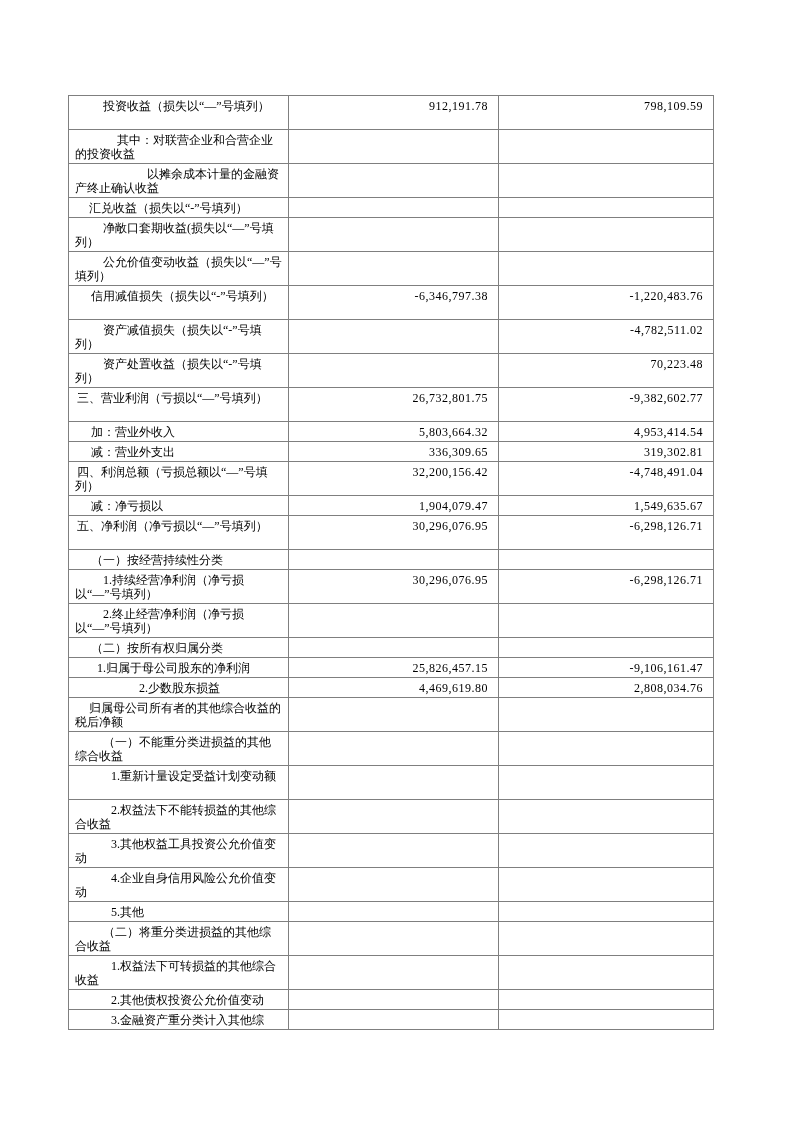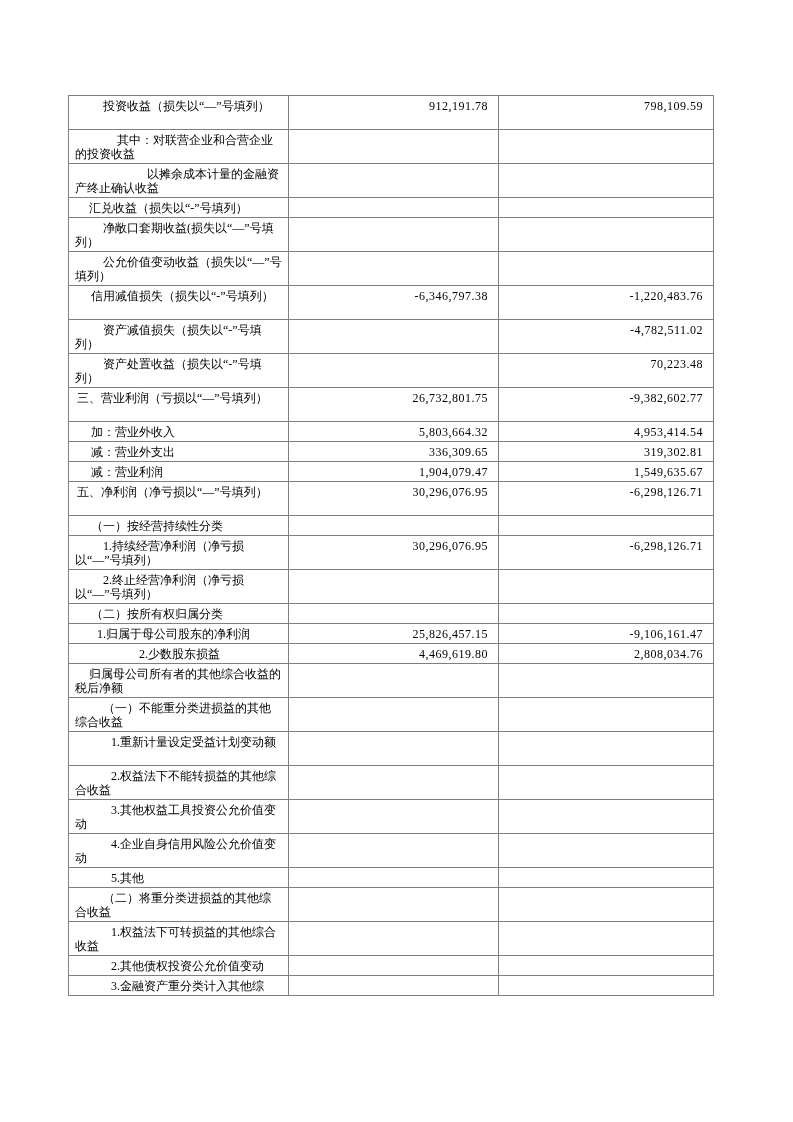--- a/index.html
+++ b/index.html
@@ -108,22 +108,27 @@
         <tr style="height: 20px;">
     <td class="c-label" style="text-indent: 16px;">加：营业外收入</td>
     <td class="c-num">5,803,664.32</td>
     <td class="c-num">4,953,414.54</td>
   </tr>
         <tr style="height: 20px;">
     <td class="c-label" style="text-indent: 16px;">减：营业外支出</td>
     <td class="c-num">336,309.65</td>
     <td class="c-num">319,302.81</td>
   </tr>
-        <tr style="height: 20px;">
-    <td class="c-label" style="text-indent: 16px;">减：营业利润</td>
+        <tr style="height: 34px;">
+    <td class="c-label" style="text-indent: 2px;">四、利润总额（亏损总额以“—”号填列）</td>
+    <td class="c-num">32,200,156.42</td>
+    <td class="c-num">-4,748,491.04</td>
+  </tr>
+        <tr style="height: 20px;">
+    <td class="c-label" style="text-indent: 16px;">减：净亏损以</td>
     <td class="c-num">1,904,079.47</td>
     <td class="c-num">1,549,635.67</td>
   </tr>
         <tr style="height: 34px;">
     <td class="c-label" style="text-indent: 2px;">五、净利润（净亏损以“—”号填列）</td>
     <td class="c-num">30,296,076.95</td>
     <td class="c-num">-6,298,126.71</td>
   </tr>
         <tr style="height: 20px; margin-left: 37px;">
     <td class="c-label" style="text-indent: 16px;">（一）按经营持续性分类</td>

